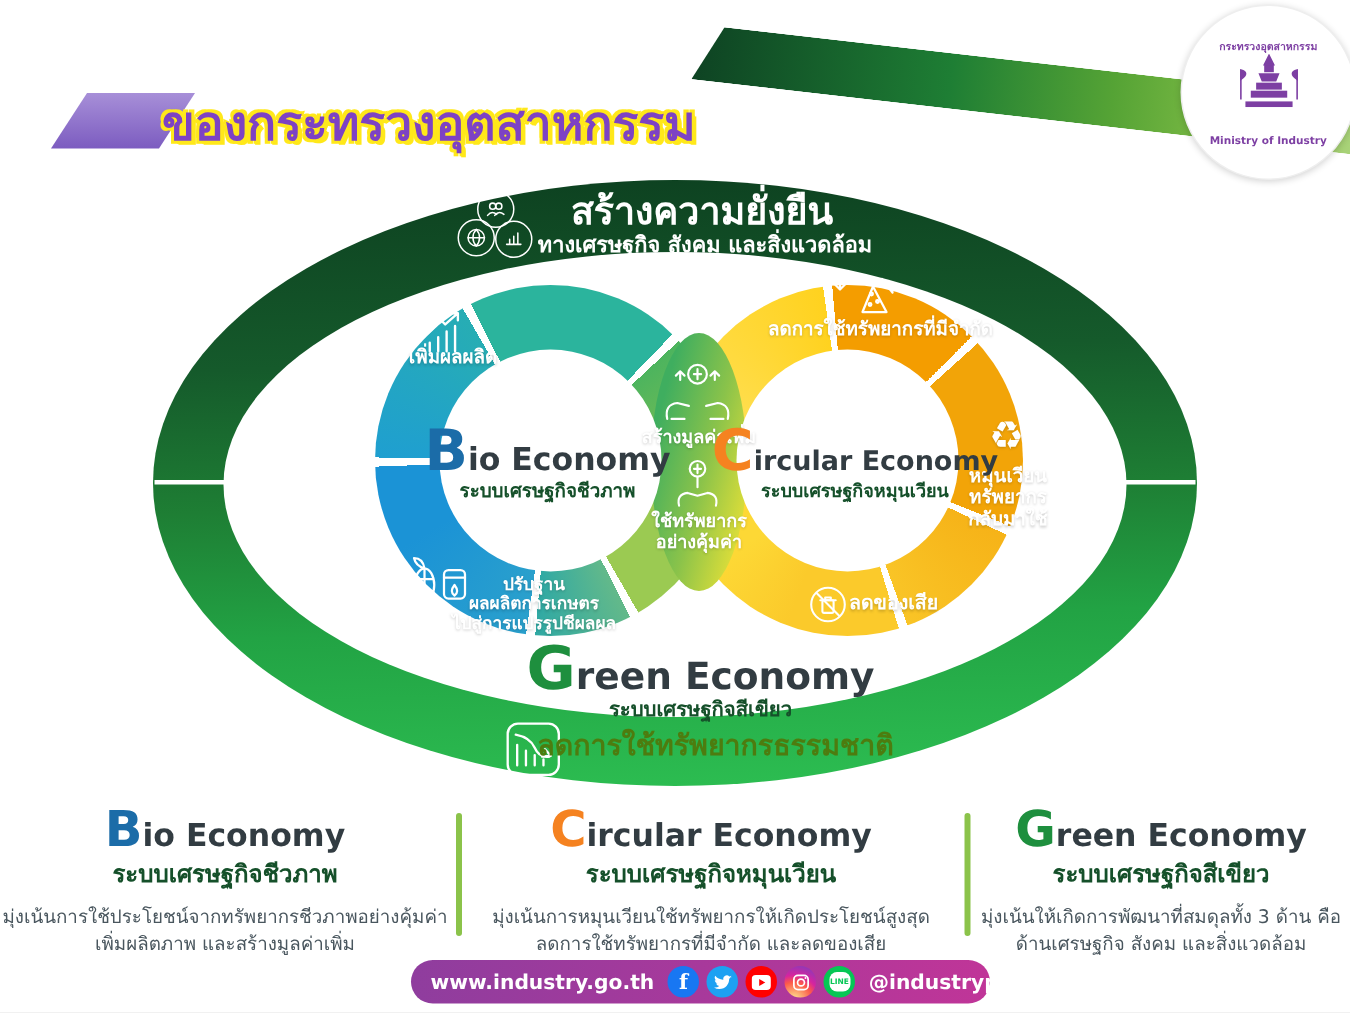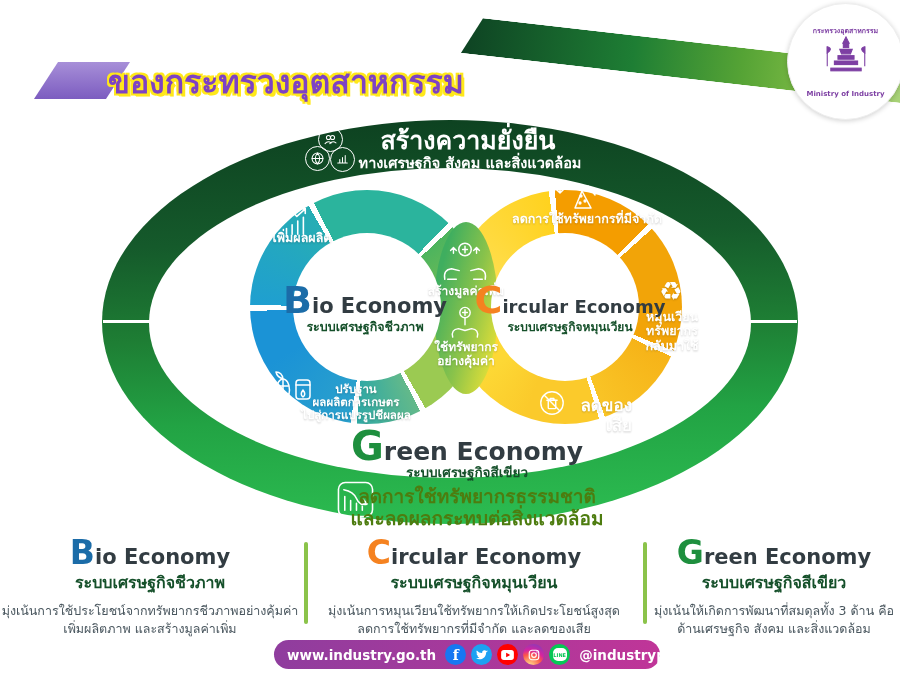--- a/index.html
+++ b/index.html
@@ -182,21 +182,21 @@
   </div>
 
   <div class="icon" style="left:538px;top:389px">
     <svg width="28" height="28" viewBox="0 0 30 30" class="li" style="stroke-width:1.5">
       <circle cx="15" cy="15" r="12"></circle>
         <path d="M7 7l16 16"></path>
       <rect x="11" y="12" width="8" height="9" rx="1"></rect>
         <path d="M9.5 12h11M13 12v-2h4v2"></path>
       </svg>
   </div>
-  <div class="rl" style="left:566px;top:396px;width:66px;font-size:17px;text-align:right">ลดของเสีย</div>
+  <div class="rl" style="left:566px;top:396px;width:66px;font-size:13px;text-align:left">ลดของเสีย</div>
 
   <div class="icon" style="left:440px;top:240px">
     <svg width="50" height="42" viewBox="0 0 52 42" class="li" style="stroke-width:1.5">
       <circle cx="26" cy="9" r="6.5"></circle>
         <path d="M26 5.5v7M23.5 9h5"></path>
       <path d="M14 13v-6m-3 3l3-3 3 3M38 13v-6m-3 3l3-3 3 3"></path>
       <path d="M5 40q-2-10 7-11l8 2M47 40q2-10-7-11l-8 2"></path>
       <path d="M8 40h9M35 40h9"></path>
       </svg>
   </div>
@@ -234,21 +234,20 @@
 
   <div class="icon" style="left:337px;top:481px">
     <svg width="37" height="37" viewBox="0 0 38 38" class="li" style="stroke-width:1.6">
       <rect x="1.5" y="1.5" width="35" height="35" rx="7"></rect>
       <path d="M8 30V16M14 30V20M20 30V23M26 30V26"></path>
       <path d="M7 9q10 2 13 9t10 6"></path>
         <path d="M27 19l4 4.5-6 .5"></path>
       </svg>
   </div>
   <div class="band-l" style="left:477px;top:481px">ลดการใช้ทรัพยากรธรรมชาติ</div>
-  <div class="band-l" style="left:477px;top:503px">และลดผลกระทบต่อสิ่งแวดล้อม</div>
 
   <div class="col" style="left:0;width:300px">
     <div class="col-h">
       <span class="big accent-b">B</span>
         <span class="rest">io Economy</span>
     </div>
     <div class="col-sub">ระบบเศรษฐกิจชีวภาพ</div>
     <div class="col-desc">
       <div>มุ่งเน้นการใช้ประโยชน์จากทรัพยากรชีวภาพอย่างคุ้มค่า</div>
       <div>เพิ่มผลิตภาพ และสร้างมูลค่าเพิ่ม</div>

